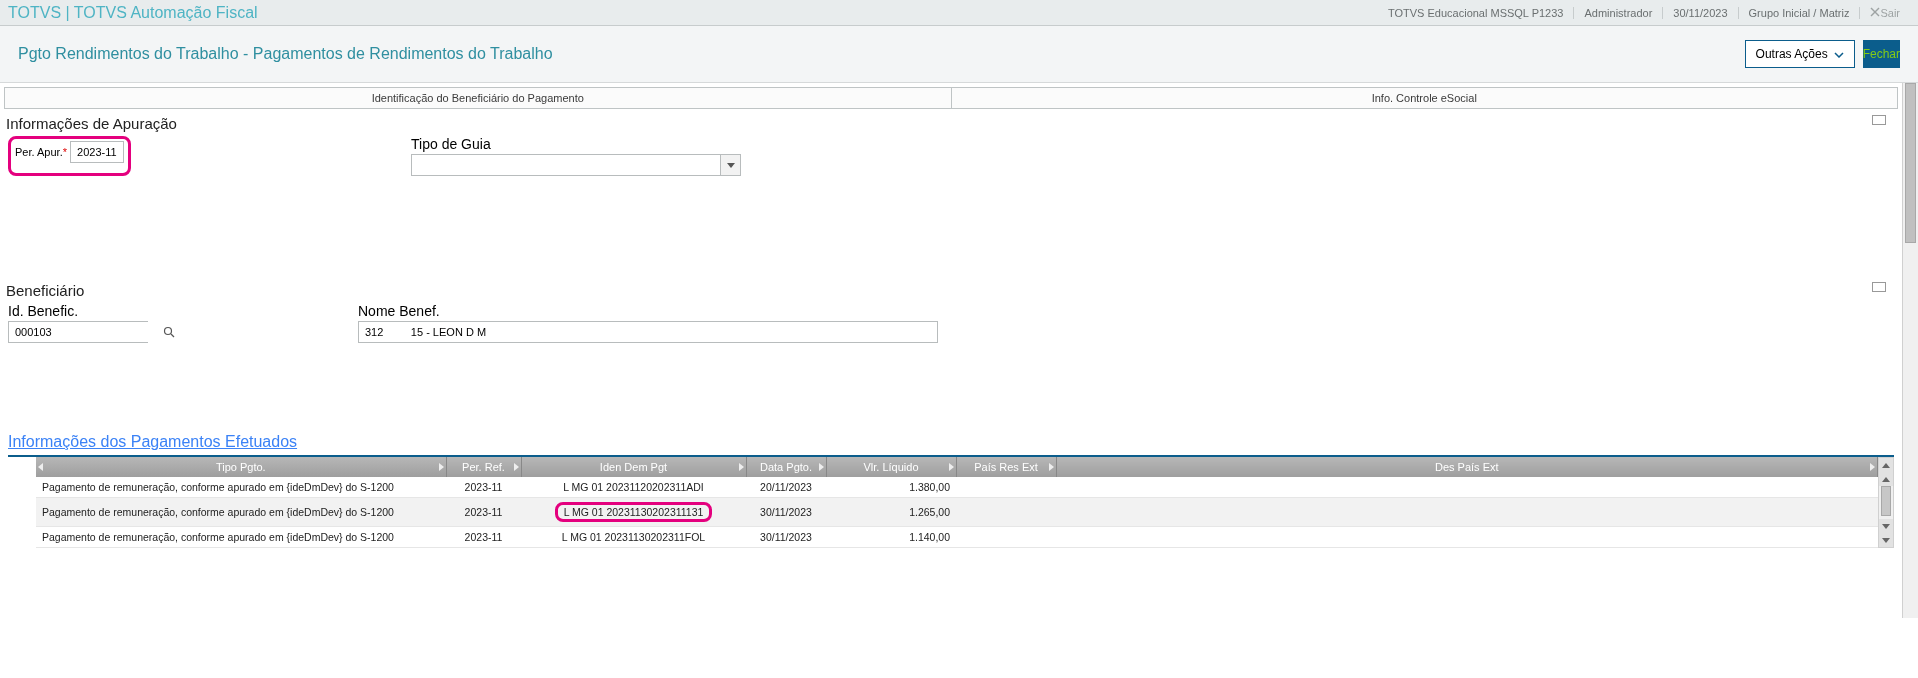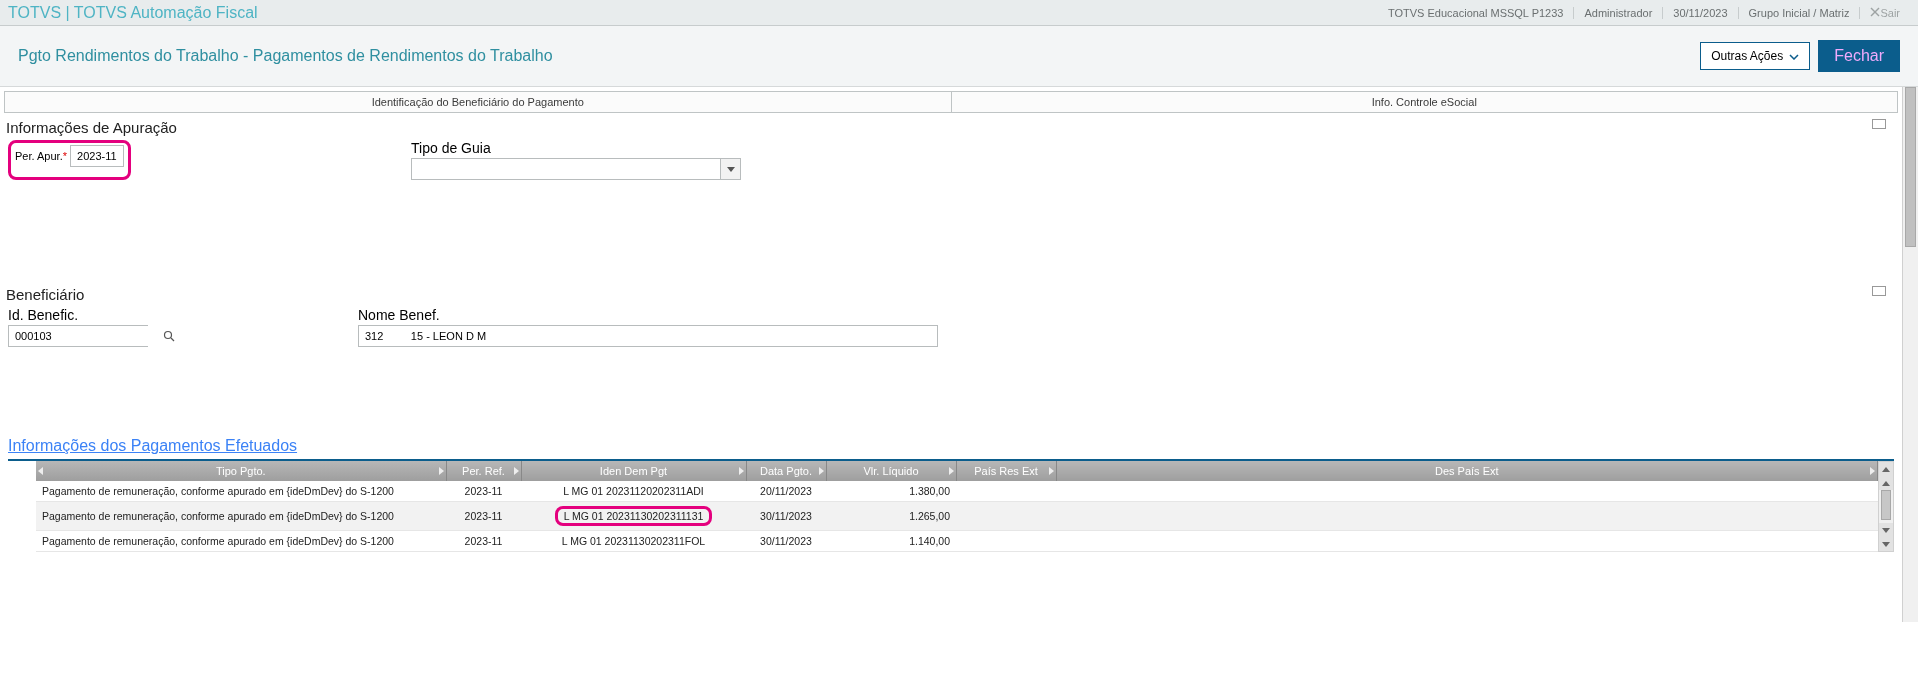--- a/index.html
+++ b/index.html
@@ -71,24 +71,24 @@
       font-size: 12px;
       display: flex;
       align-items: center;
       gap: 6px;
       margin-right: 8px;
       cursor: pointer;
     }
     .btn-outras svg { width: 10px; height: 6px; }
     .btn-fechar {
       background: #0b5d8c;
-      color: #f0abfc;
+      color: #84cc16;
       border: none;
-      padding: 7px 16px;
-      font-size: 16px;
+      padding: 7px 0;
+      font-size: 12px;
       cursor: pointer;
     }
 
     
     .body-wrap {
       display: flex;
     }
     .body-content {
       flex: 1;
     }

